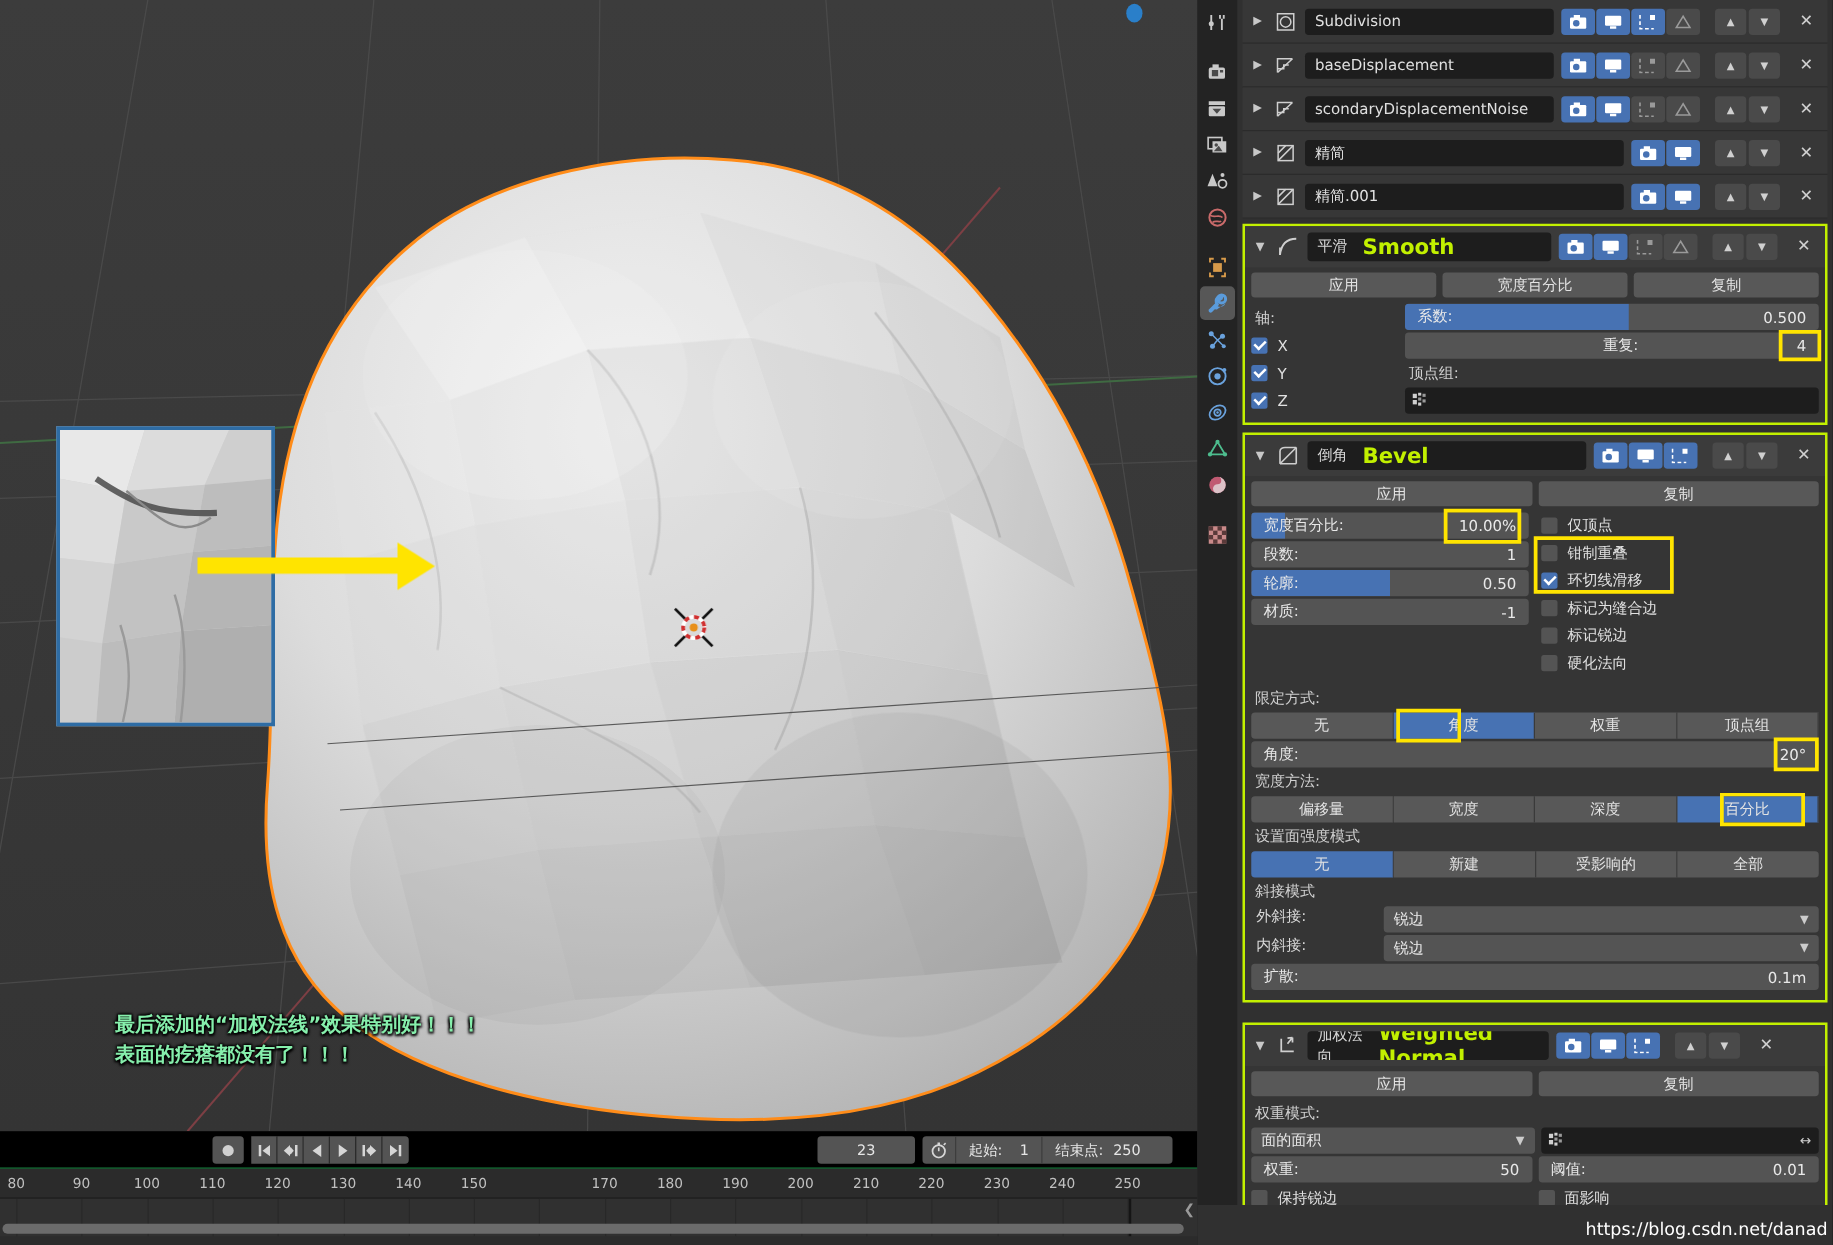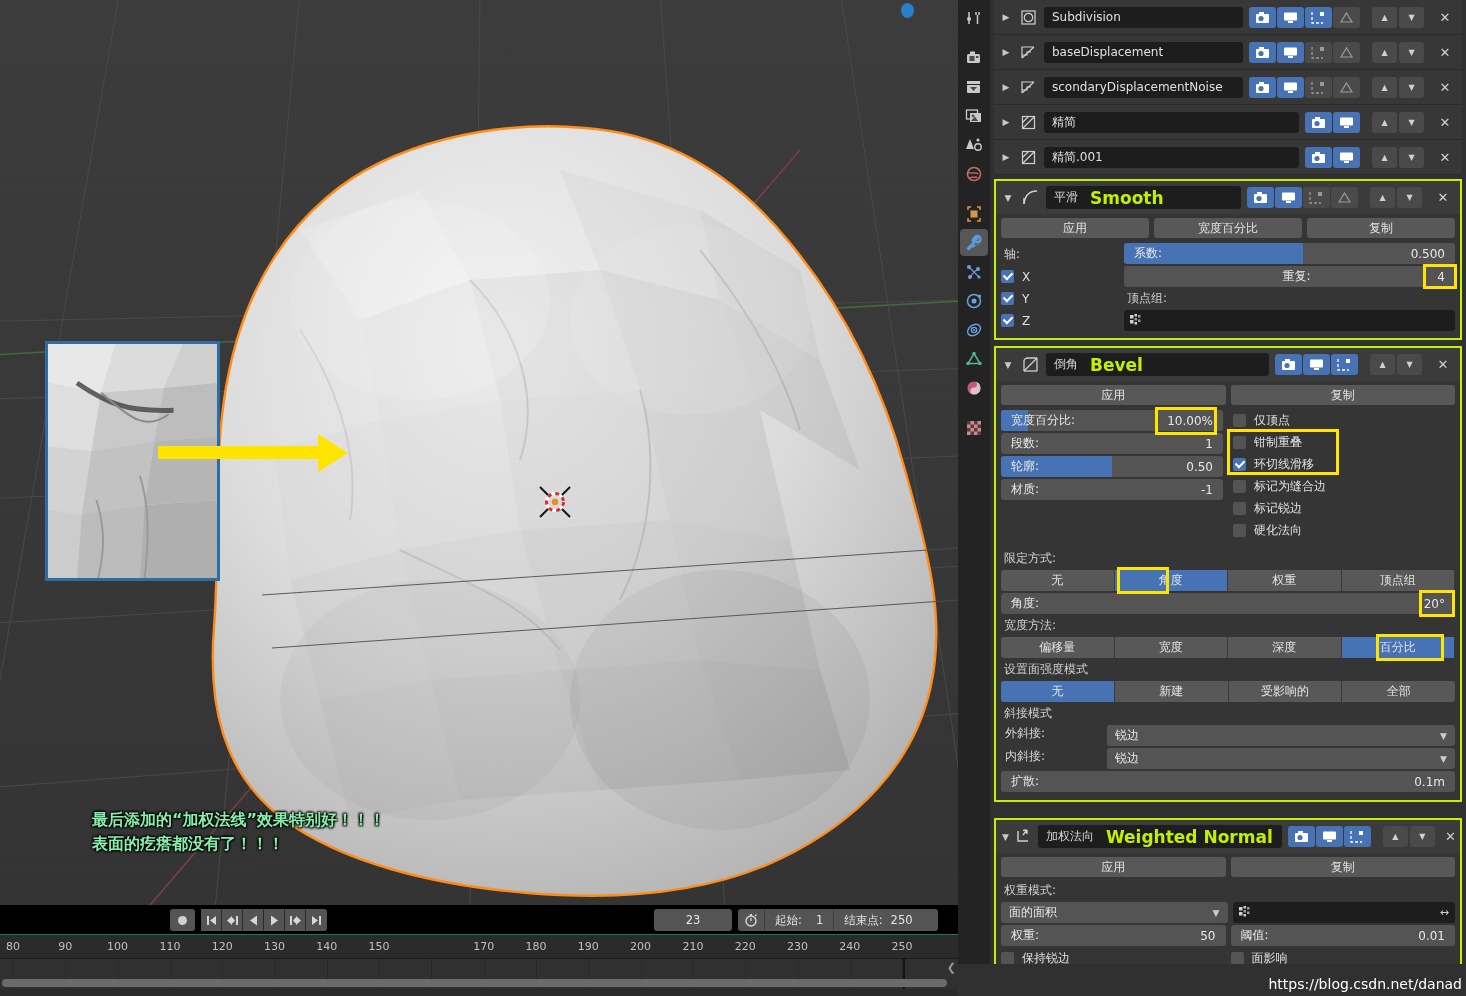--- a/index.html
+++ b/index.html
@@ -1090,21 +1090,21 @@
 
         <div class="mod-panel" style="margin-top:16px;">
           <div class="mod-panel-head">
             <span class="expand-tri">▼</span>
             <span class="mod-icon">
               <svg width="17" height="17" viewBox="0 0 17 17">
                   <path d="M3,3 L3,13 L13,13" fill="none" stroke="#cfcfcf" stroke-width="1.4"></path>
                   <path d="M12,2 L8,7 M12,2 L12,6 M12,2 L8,2.5" fill="none" stroke="#cfcfcf" stroke-width="1.4"></path>
                 </svg>
             </span>
-            <div class="mod-title-field" style="flex:none;width:244px;">
+            <div class="mod-title-field" style="flex:none;width:193px;">
               <span>加权法向</span>
               <span class="mod-title-en">Weighted Normal</span>
             </div>
             <div class="tog-group">
               <div class="tog on">
                 <svg width="15" height="13" viewBox="0 0 15 13">
                     <rect x="1" y="3" width="13" height="9" rx="1" fill="#fff"></rect>
                     <rect x="4" y="1" width="5" height="2.5" fill="#fff"></rect>
                     <circle cx="6" cy="7.5" r="2.6" fill="#4772b3"></circle>
                   </svg>

